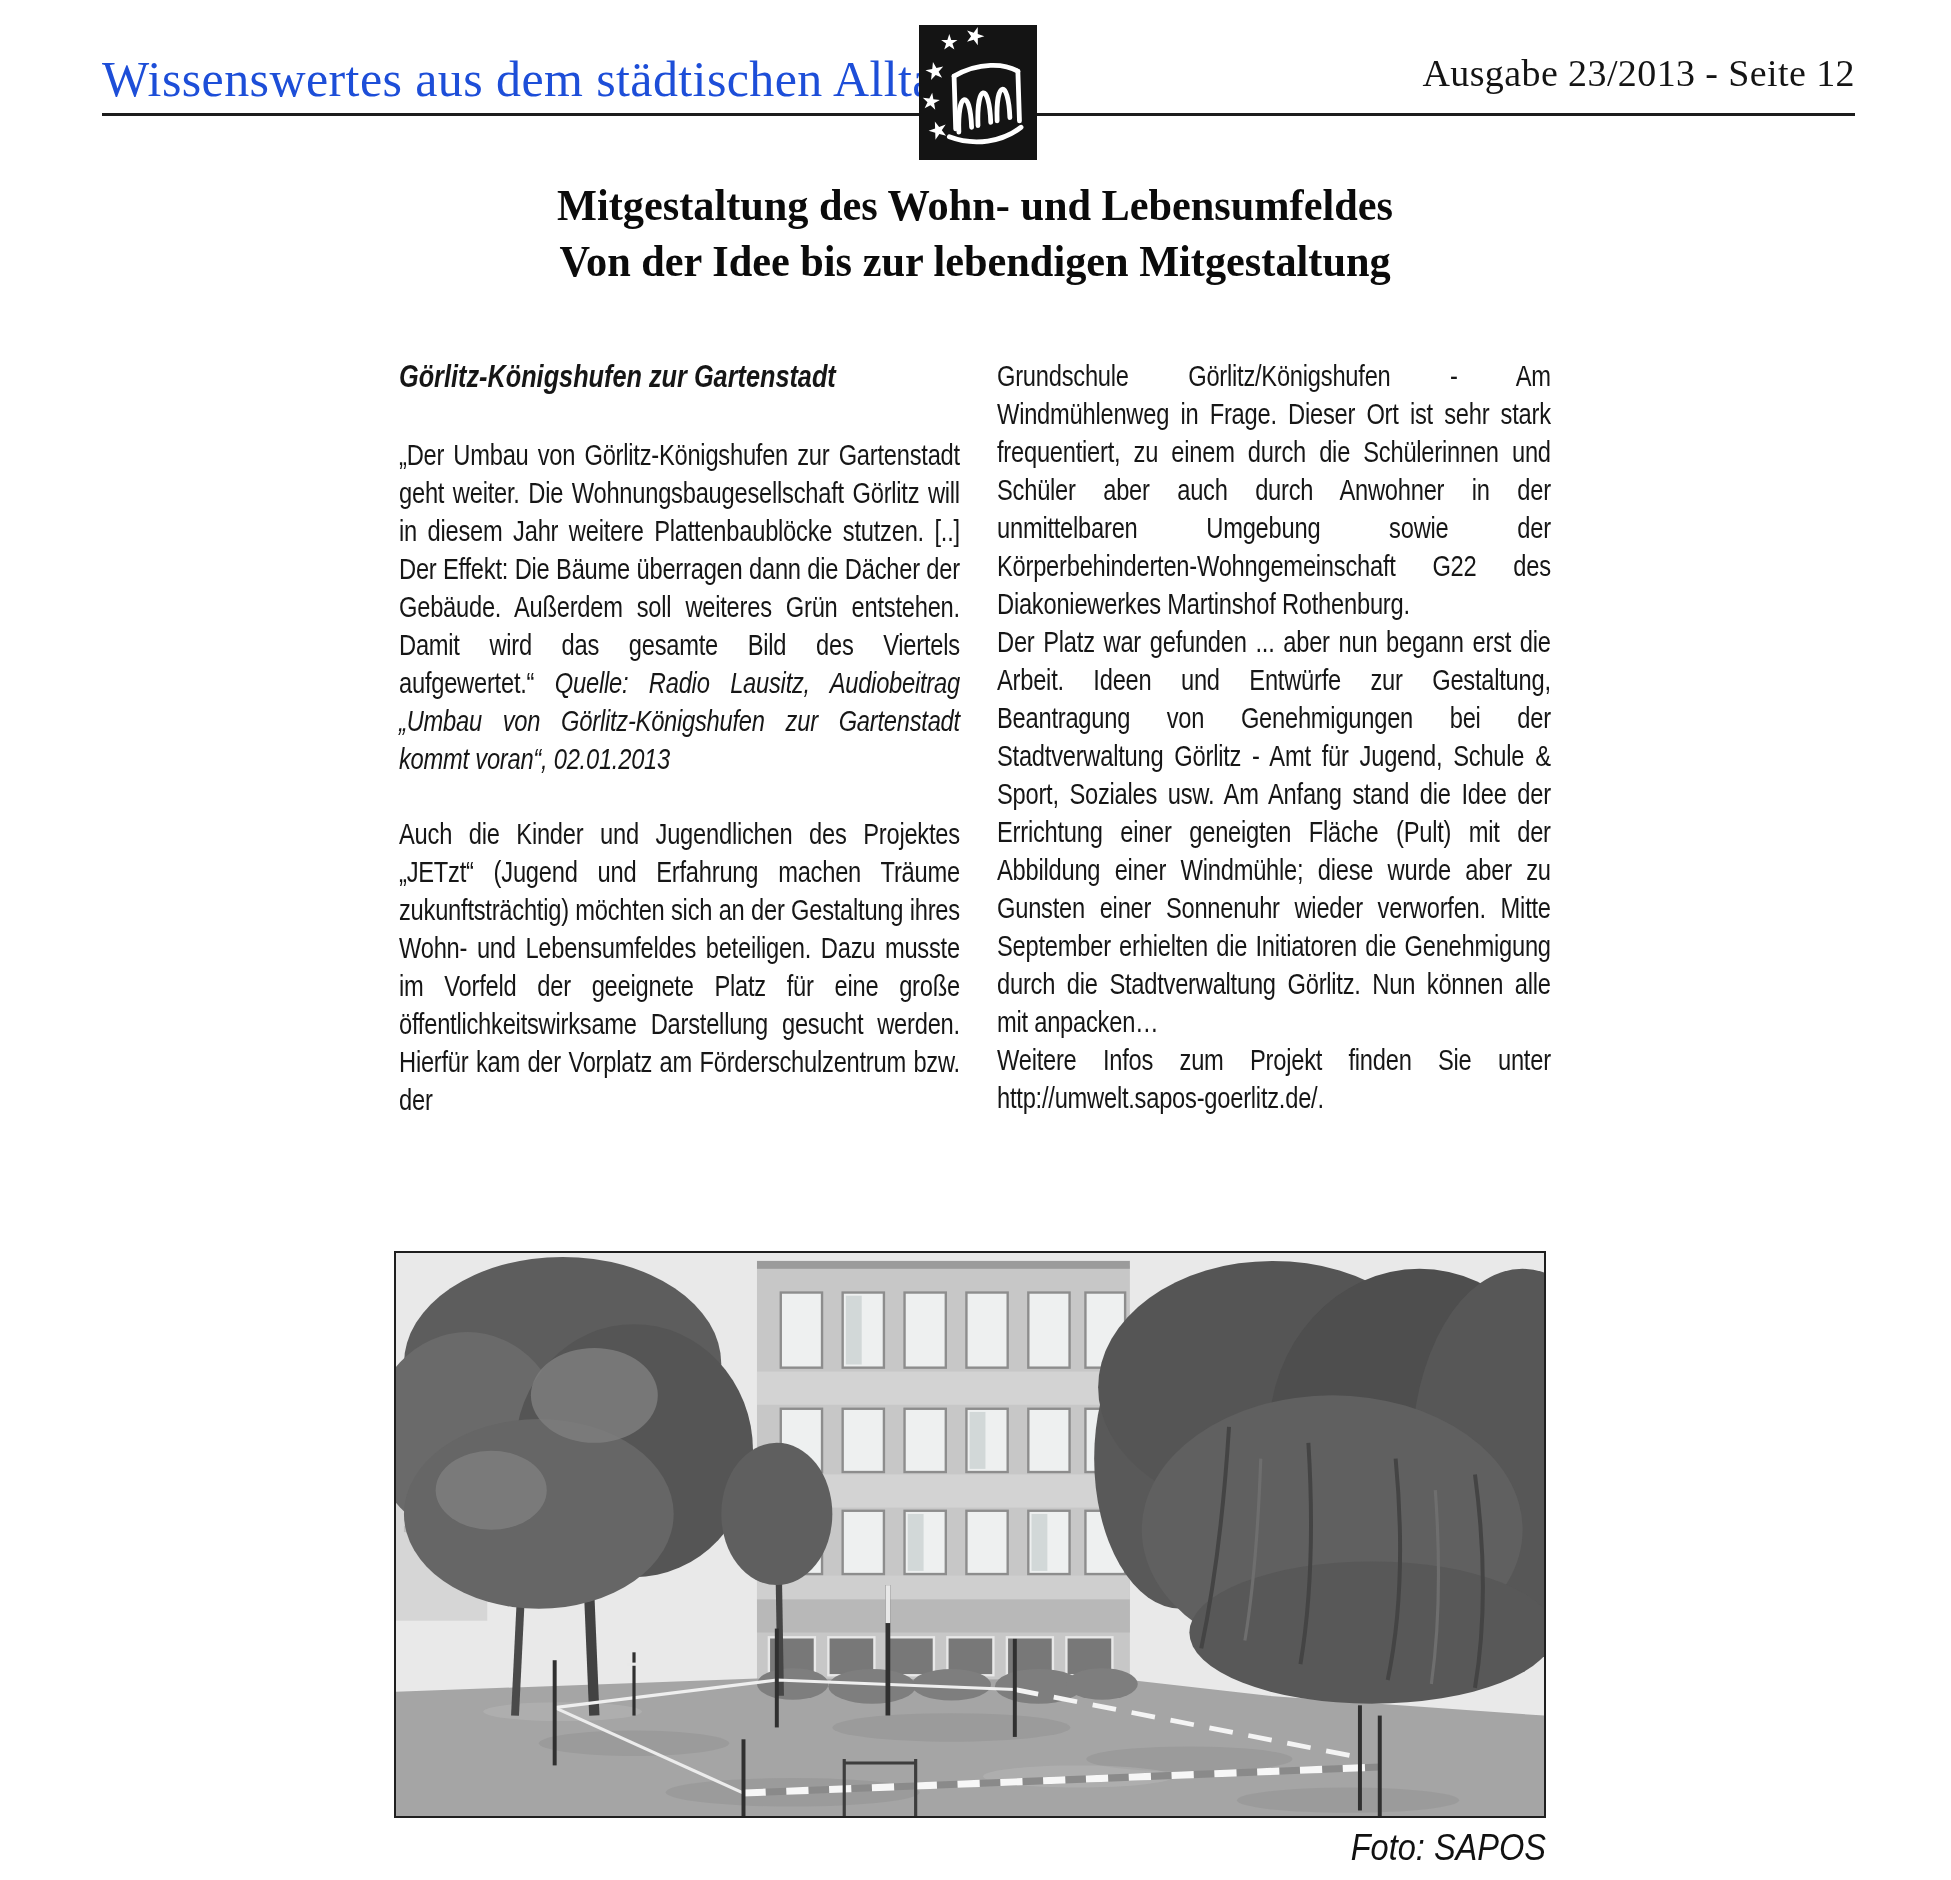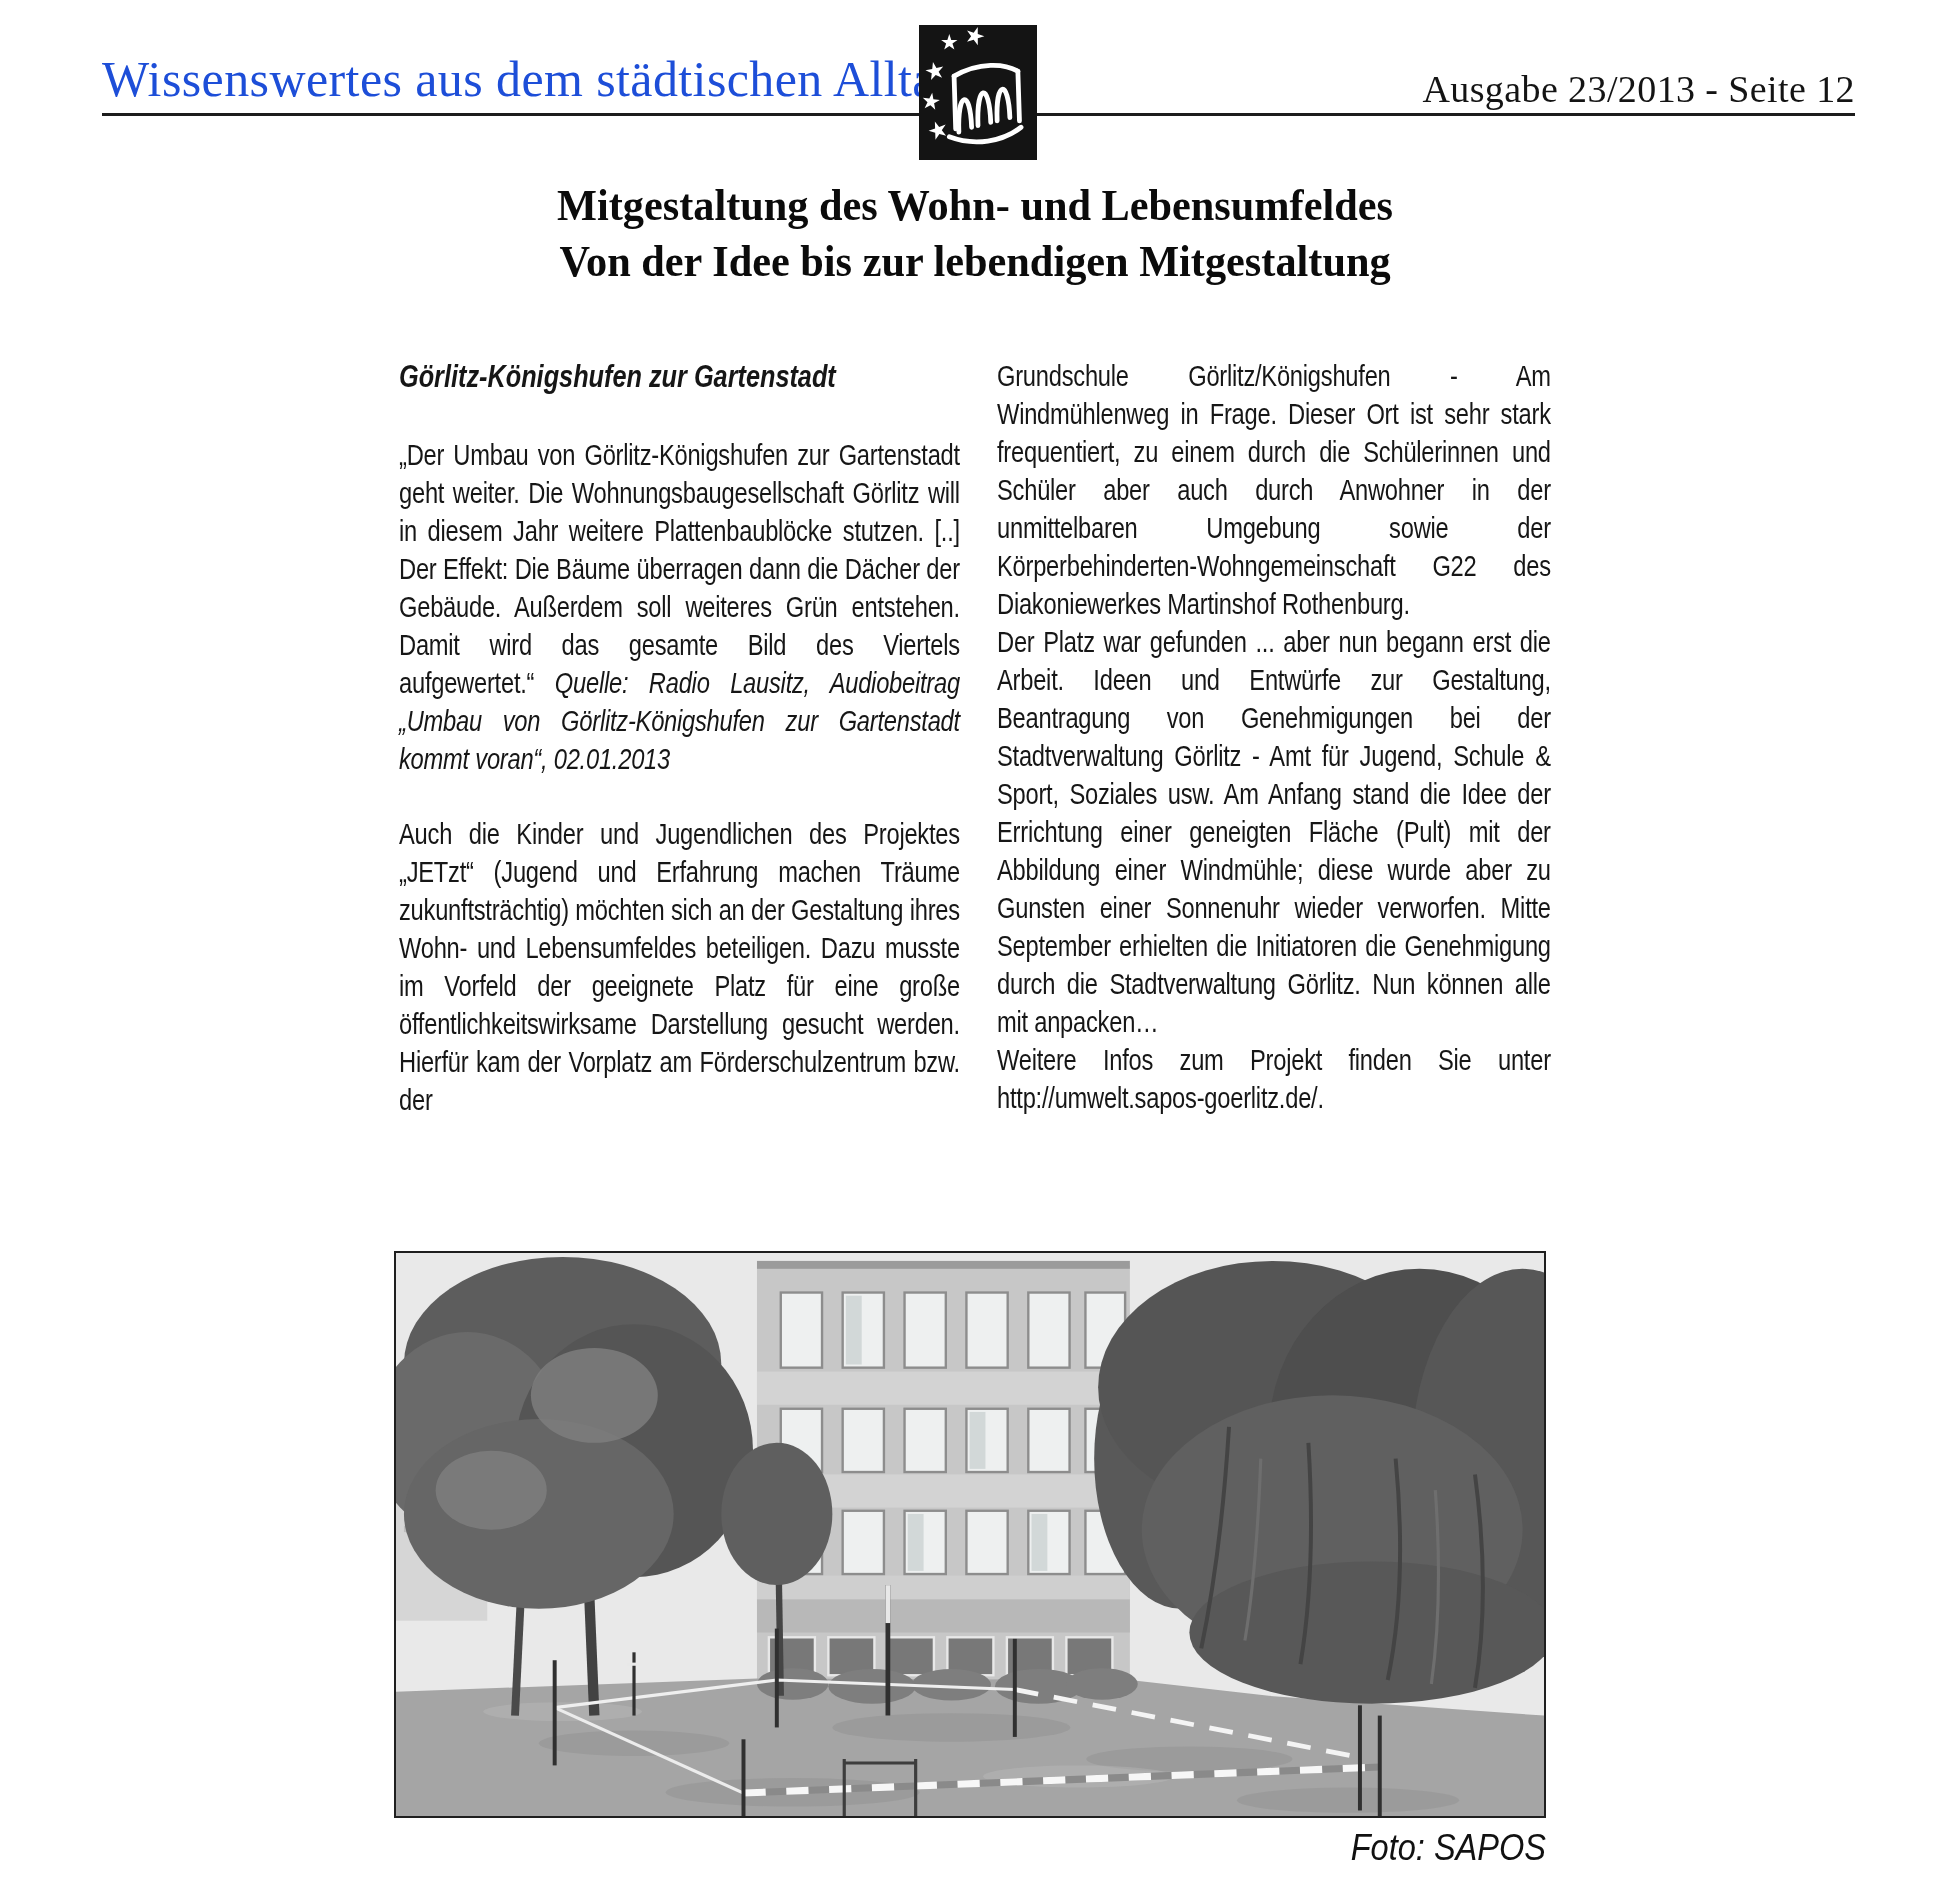--- a/index.html
+++ b/index.html
@@ -8,21 +8,21 @@
     font-family:"Liberation Sans",sans-serif;color:#1a1a1a;
     overflow:hidden;
   }
   
   .masthead-left{
     position:absolute;left:102px;top:54px;
     font-family:"Liberation Serif",serif;font-size:50px;line-height:1;
     color:#1d4ed8;white-space:nowrap;letter-spacing:0.4px;
   }
   .masthead-right{
-    position:absolute;right:96px;top:70px;
+    position:absolute;right:96px;top:54px;
     font-family:"Liberation Serif",serif;font-size:38px;line-height:1;
     color:#141414;white-space:nowrap;letter-spacing:0.4px;
   }
   .masthead-rule{
     position:absolute;left:102px;right:96px;top:113px;height:3.2px;
     background:#1c1c1c;
   }
   .logo-box{
     position:absolute;left:919px;top:25px;width:118px;height:135px;
     background:#141414;z-index:2;

